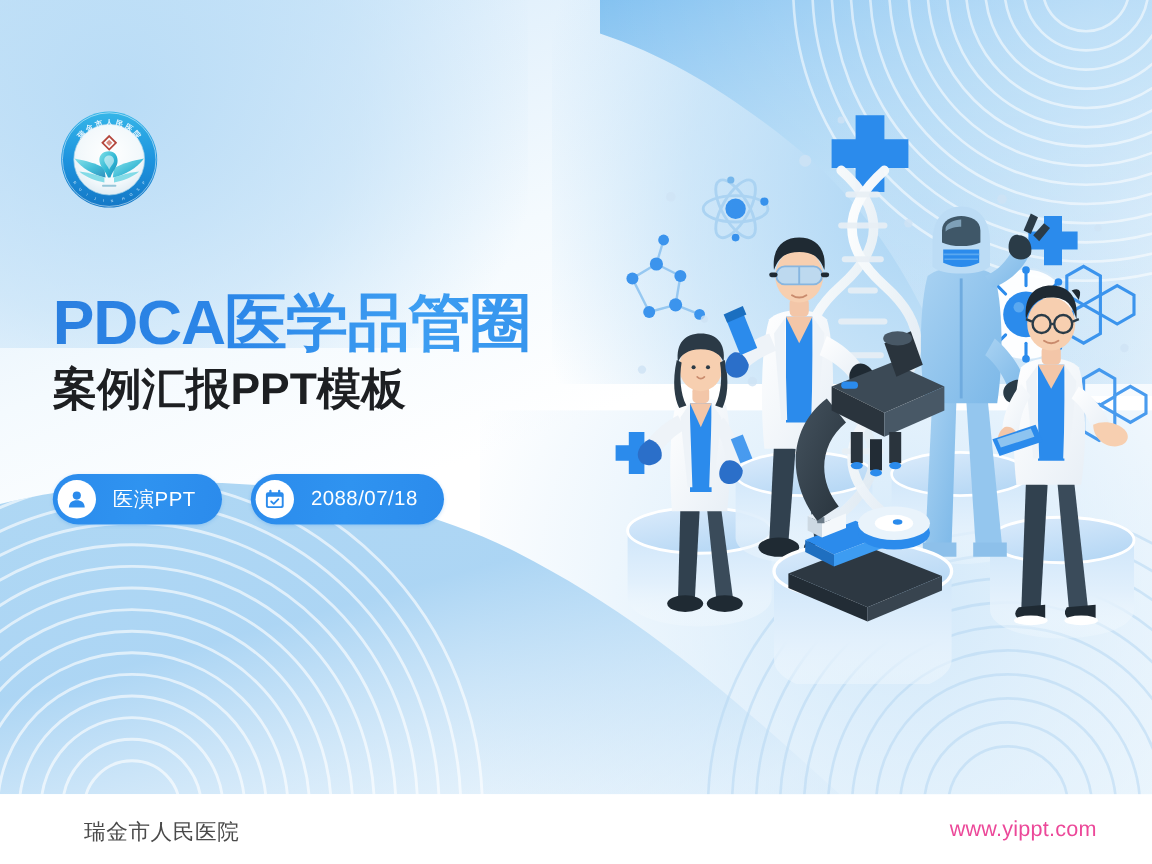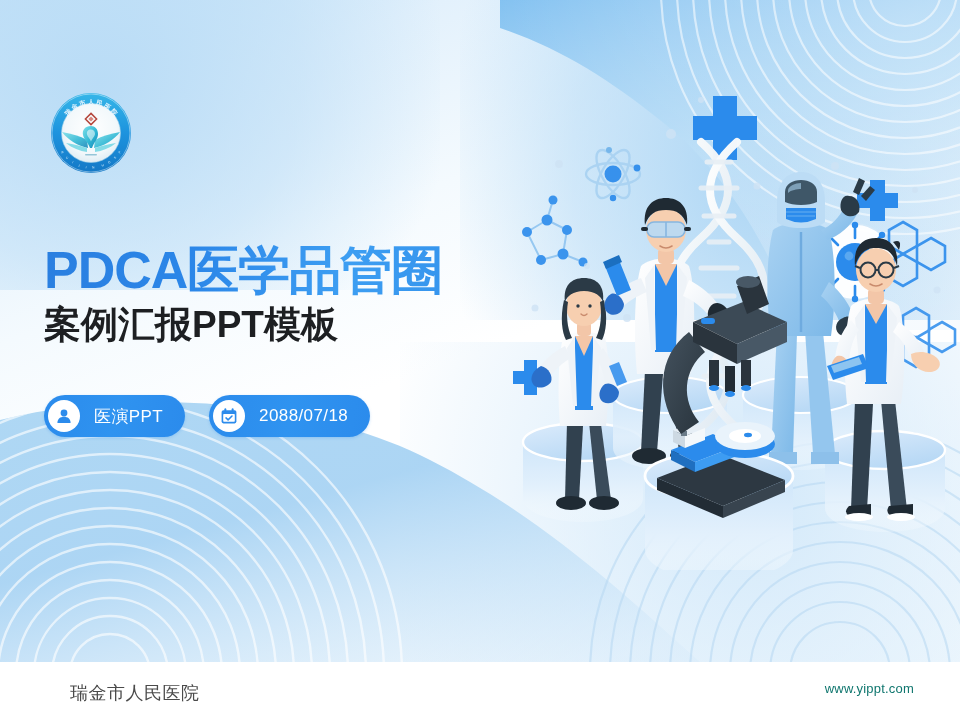--- a/index.html
+++ b/index.html
@@ -125,21 +125,21 @@
     background: #ffffff;
   }
   .footer-left {
     position: absolute; left: 60px; top: 19px;
     font-size: 18px; color: #4a4a4a;
     letter-spacing: 0.5px;
     margin-left: 10px;
   }
   .footer-right {
     position: absolute; right: 46px; top: 19px;
-    font-size: 13px; color: #0f766e;
+    font-size: 18px; color: #ec4899;
     letter-spacing: 0.2px;
   }
 </style>
 </head>
 <body>
 
 <div id="slide-root">
 
   <div class="slide-canvas">
 

